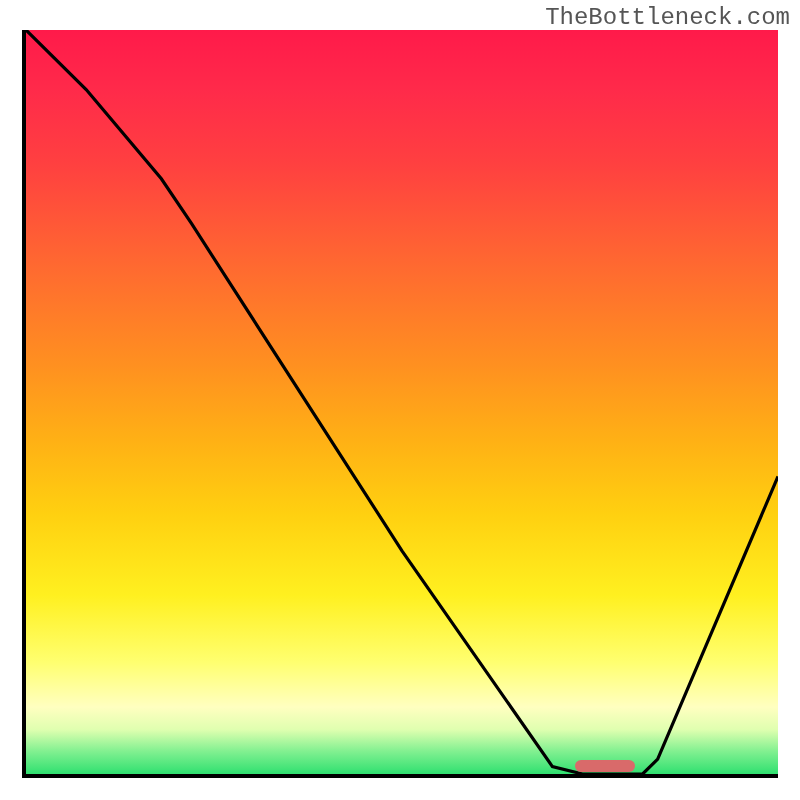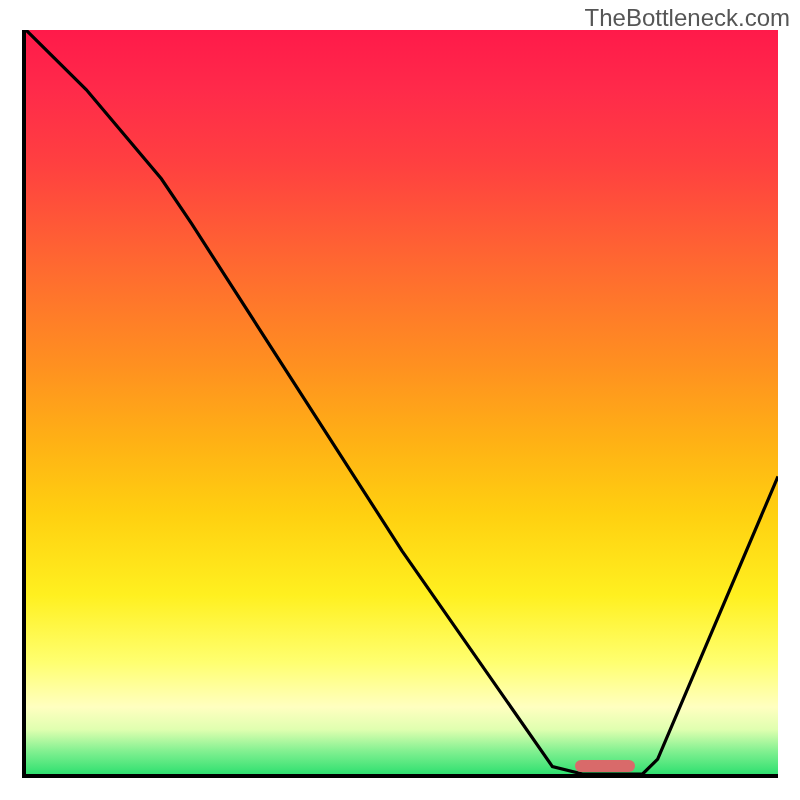--- a/index.html
+++ b/index.html
@@ -17,21 +17,21 @@
     background: #ffffff;
   }
   .watermark {
     position: absolute;
     top: 4px;
     right: 10px;
     font-size: 24px;
     font-weight: 500;
     color: #555555;
     z-index: 10;
-    font-family: Liberation Sans, sans-serif;
+    font-family: Liberation Mono, monospace;
   }
   .plot-area {
     position: absolute;
     left: 22px;
     top: 30px;
     width: 756px;
     height: 748px;
     border-left: 4px solid #000;
     border-bottom: 4px solid #000;
     box-sizing: border-box;

